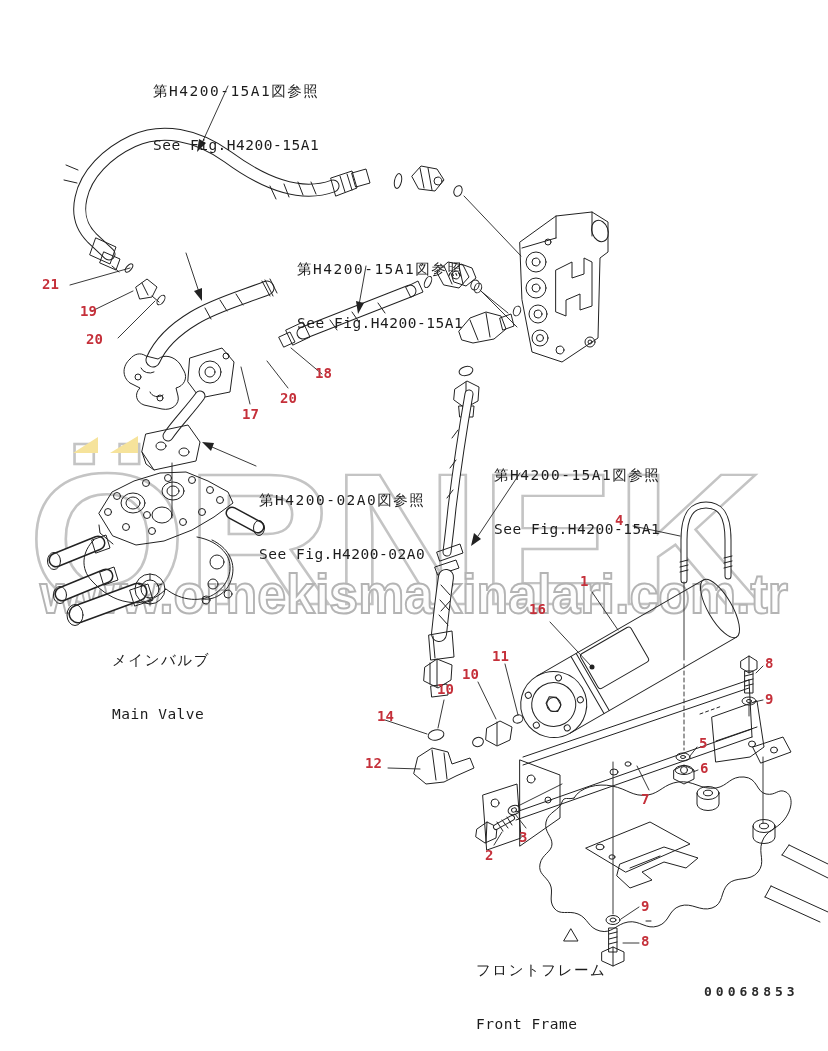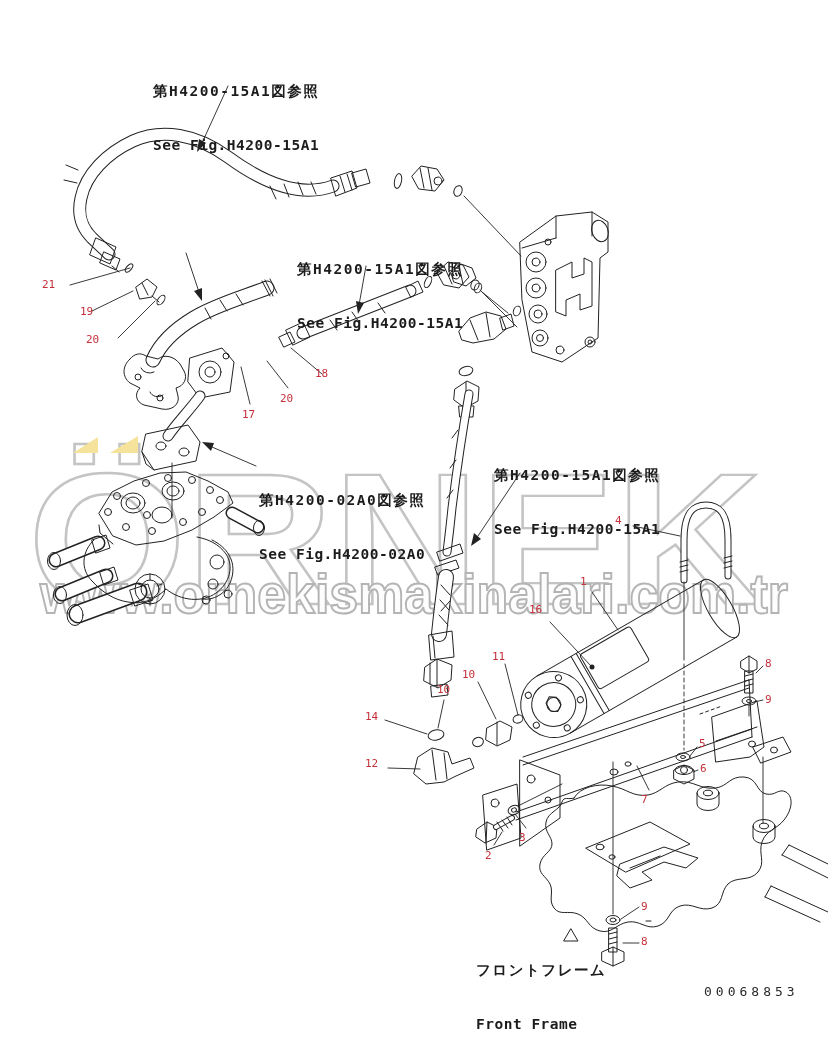--- a/index.html
+++ b/index.html
@@ -1,23 +1,23 @@
 <!DOCTYPE html>
 <html><head>
 <meta charset="utf-8">
 <style>
   html,body{margin:0;padding:0;background:#ffffff}
   .stage{position:relative;width:828px;height:1051px;background:#ffffff;overflow:hidden;
          font-family:"DejaVu Sans Mono","DejaVu Sans",monospace;}
   svg.canvas{position:absolute;left:0;top:0}
-  .lbl{position:absolute;color:#1c1c1c;font-size:14.5px;line-height:18px;white-space:pre;font-weight:bold;}
+  .lbl{position:absolute;color:#1c1c1c;font-size:14.5px;line-height:18px;white-space:pre;}
   .lbl .jp{letter-spacing:1.5px}
   .lbl .en{letter-spacing:0.5px}
-  .callout{position:absolute;color:#c5303a;font-size:11px;line-height:17px;font-weight:normal;}
-  .figno{position:absolute;color:#2a2a2a;font-size:13px;letter-spacing:4px;}
+  .callout{position:absolute;color:#c5303a;font-size:14px;line-height:17px;font-weight:bold;}
+  .figno{position:absolute;color:#2a2a2a;font-size:13px;letter-spacing:4px;font-weight:bold;}
 </style>
 </head>
 <body>
 
 <div class="stage">
 
   <svg class="canvas" width="828" height="1051" viewBox="0 0 828 1051">
 
     <g>
       <text x="28" y="604" font-size="188" font-weight="bold" fill="none" stroke="#c4c4c4" stroke-width="2.4" textLength="734" lengthAdjust="spacingAndGlyphs" font-family="Liberation Sans, sans-serif">ÖRNEK</text>
@@ -350,39 +350,43 @@
     <div class="jp">第H4200-02A0図参照</div>
     <div class="en">See Fig.H4200-02A0</div>
   </div>
 
   <div class="lbl" style="left:494px;top:430px">
     <div class="jp">第H4200-15A1図参照</div>
     <div class="en">See Fig.H4200-15A1</div>
   </div>
 
 
+  <div class="lbl" style="left:112px;top:615px">
+    <div class="jp">メインバルブ</div>
+    <div class="en">Main Valve</div>
+  </div>
 
   <div class="lbl" style="left:476px;top:925px">
     <div class="jp">フロントフレーム</div>
     <div class="en">Front Frame</div>
   </div>
 
   <span class="callout" style="left:42px;top:276px">21</span>
   <span class="callout" style="left:80px;top:303px">19</span>
   <span class="callout" style="left:86px;top:331px">20</span>
   <span class="callout" style="left:242px;top:406px">17</span>
   <span class="callout" style="left:280px;top:390px">20</span>
   <span class="callout" style="left:315px;top:365px">18</span>
   <span class="callout" style="left:615px;top:512px">4</span>
   <span class="callout" style="left:580px;top:573px">1</span>
   <span class="callout" style="left:529px;top:601px">16</span>
   <span class="callout" style="left:492px;top:648px">11</span>
   <span class="callout" style="left:462px;top:666px">10</span>
   <span class="callout" style="left:437px;top:681px">10</span>
-  <span class="callout" style="left:365px;top:708px">14</span>
+  <span class="callout" style="left:377px;top:708px">14</span>
   <span class="callout" style="left:365px;top:755px">12</span>
   <span class="callout" style="left:485px;top:847px">2</span>
   <span class="callout" style="left:519px;top:829px">3</span>
   <span class="callout" style="left:699px;top:735px">5</span>
   <span class="callout" style="left:700px;top:760px">6</span>
   <span class="callout" style="left:641px;top:791px">7</span>
   <span class="callout" style="left:765px;top:655px">8</span>
   <span class="callout" style="left:765px;top:691px">9</span>
   <span class="callout" style="left:641px;top:898px">9</span>
   <span class="callout" style="left:641px;top:933px">8</span>

